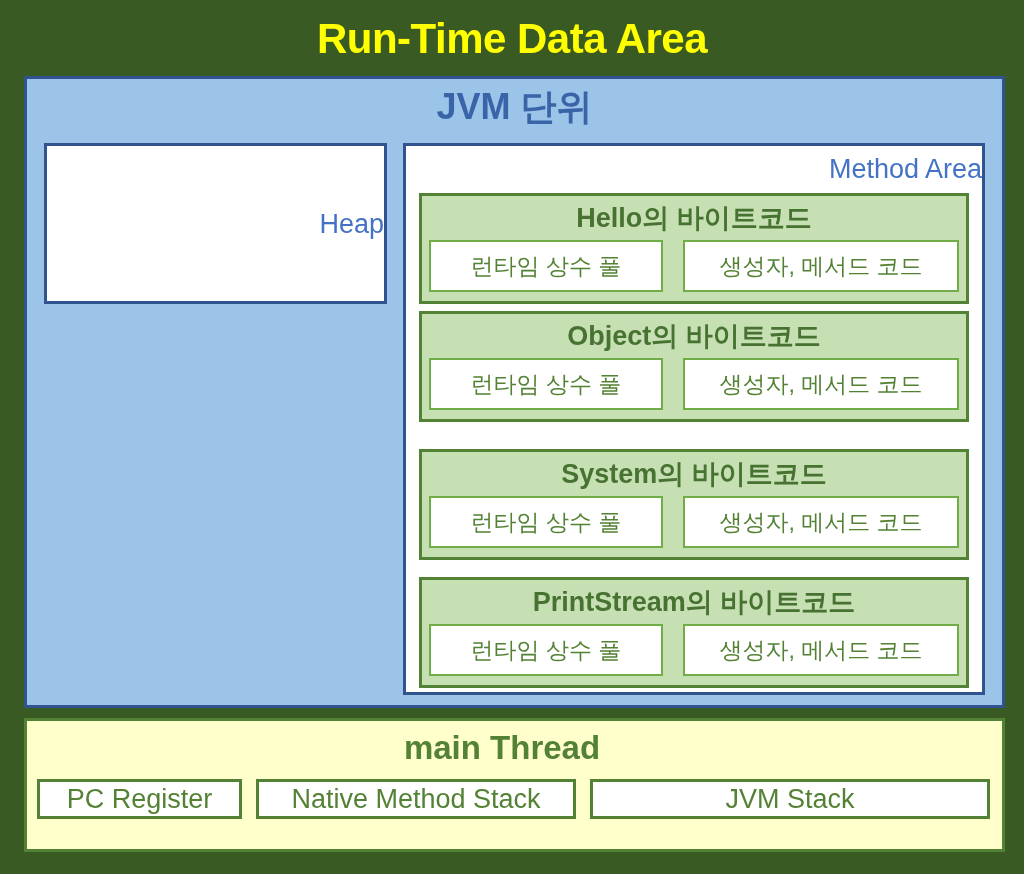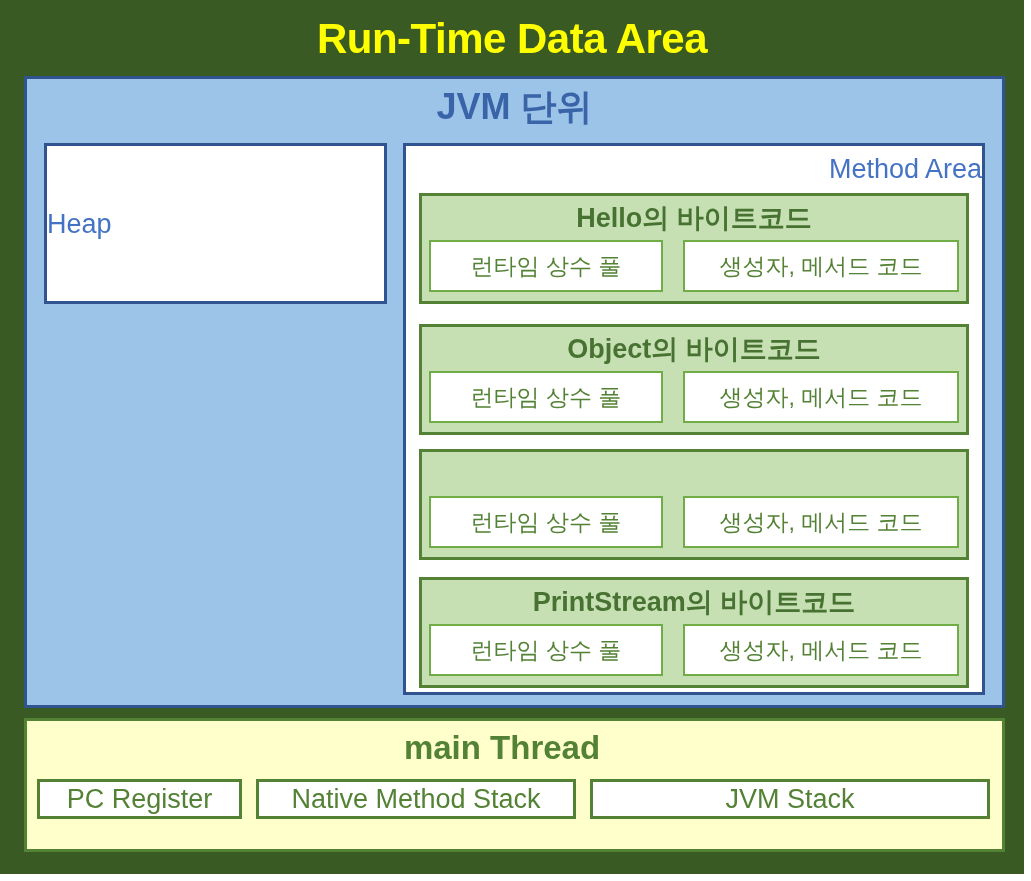--- a/index.html
+++ b/index.html
@@ -67,21 +67,22 @@
     position: absolute;
     left: 17px;
     top: 64px;
     width: 343px;
     height: 161px;
     background: #ffffff;
     border: 3px solid #31538f;
     box-sizing: border-box;
     display: flex;
     align-items: center;
-    justify-content: flex-start;
+    justify-content: flex-end;
+    padding-left: 48px;
   }
   .heap-label {
     color: #4472c4;
     font-size: 27px;
     line-height: 32px;
   }
 
   
   #method-area-box {
     position: absolute;
@@ -215,29 +216,30 @@
       <div class="method-area-title">Method Area</div>
 
       <div class="bytecode-block" style="top:47px;padding-left:12px;">
         <div class="bytecode-title">Hello의 바이트코드</div>
         <div class="bytecode-subrow">
           <div class="sub-box pool">런타임 상수 풀</div>
           <div class="sub-box code">생성자, 메서드 코드</div>
         </div>
       </div>
 
-      <div class="bytecode-block" style="top:178px;">
+      <div class="bytecode-block" style="top:165px;">
         <div class="bytecode-title">Object의 바이트코드</div>
         <div class="bytecode-subrow">
           <div class="sub-box pool">런타임 상수 풀</div>
           <div class="sub-box code">생성자, 메서드 코드</div>
         </div>
       </div>
 
       <div class="bytecode-block" style="top:303px;">
+        <div class="bytecode-title">System의 바이트코드</div>
         <div class="bytecode-subrow">
           <div class="sub-box pool">런타임 상수 풀</div>
           <div class="sub-box code">생성자, 메서드 코드</div>
         </div>
       </div>
 
       <div class="bytecode-block" style="top:431px;">
         <div class="bytecode-title">PrintStream의 바이트코드</div>
         <div class="bytecode-subrow">
           <div class="sub-box pool">런타임 상수 풀</div>

